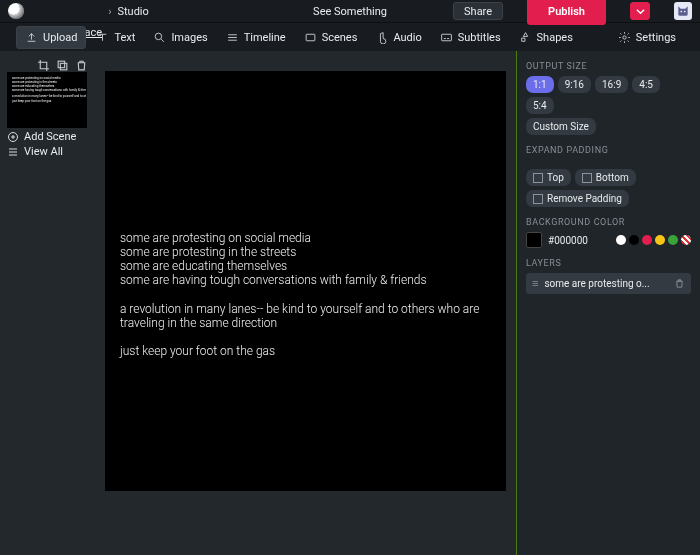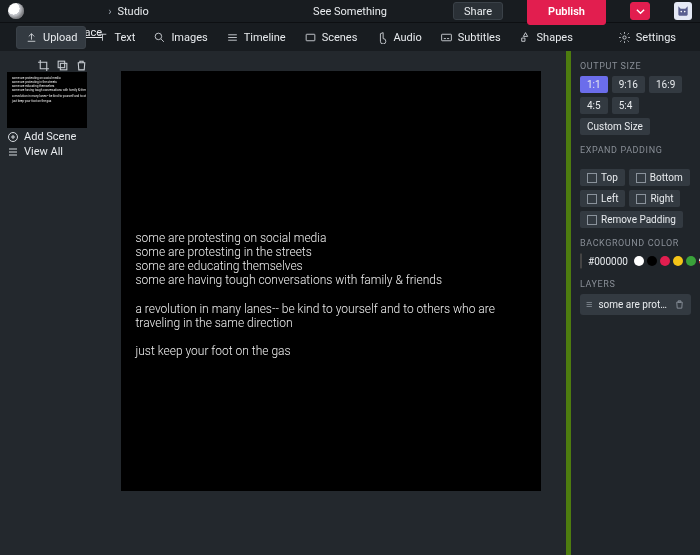--- a/index.html
+++ b/index.html
@@ -46,24 +46,24 @@
   .thumb-head svg{width:13px;height:13px;fill:#c7ccd2;}
   .thumb{width:80px;height:56px;background:#000;border:1px solid #000;padding:4px;overflow:hidden;}
   .thumb-line{color:#eee;font-size:3px;line-height:1.3;white-space:pre;}
   .side-act{display:flex;align-items:center;gap:5px;color:var(--text);cursor:pointer;margin-top:2px;}
   .side-act svg{width:12px;height:12px;fill:#d6dadf;}
   .col-canvas{flex:1;background:var(--bg1);display:flex;align-items:flex-start;justify-content:center;padding:20px 10px 10px;overflow:hidden;}
   .canvas{background:#000;width:420px;height:420px;position:relative;}
   .canvas-text{position:absolute;left:15px;top:160px;right:15px;color:#f2f2f2;font-size:12px;line-height:1.18;font-weight:300;}
   .canvas-text p{margin:0;white-space:pre-wrap;}
   .canvas-text .gap{height:14px;}
-  .col-insp{width:134px;background:#20252a;border-left:5px solid #4d7c0f;padding:10px 9px;display:flex;flex-direction:column;gap:10px;overflow:hidden;}
+  .col-insp{width:184px;background:#20252a;border-left:1px solid #4d7c0f;padding:10px 9px;display:flex;flex-direction:column;gap:10px;overflow:hidden;}
   .sec-hd{font-size:9px;letter-spacing:.6px;color:var(--hdr);text-transform:uppercase;}
   .chipset{display:flex;flex-wrap:wrap;gap:4px;}
-  .chip{background:var(--bg3);border-radius:2px;padding:3px 7px;font-size:10px;color:var(--text);cursor:pointer;display:inline-flex;align-items:center;gap:4px;}
+  .chip{background:var(--bg3);border-radius:7px;padding:3px 7px;font-size:10px;color:var(--text);cursor:pointer;display:inline-flex;align-items:center;gap:4px;}
   .chip.active{background:var(--violet);}
   .chip .sq{width:10px;height:10px;border:1px solid #8a929b;display:inline-block;}
   .hex-row{display:flex;align-items:center;gap:6px;}
   .swatch-lg{width:16px;height:16px;border:1px solid #444;border-radius:2px;background:#000;}
   .hex-val{color:var(--text);font-size:10px;}
   .palette{display:flex;gap:3px;margin-left:auto;}
   .dot{width:10px;height:10px;border-radius:50%;cursor:pointer;}
   .layer{display:flex;align-items:center;gap:6px;background:var(--bg3);border-radius:3px;padding:4px 6px;}
   .layer .grab{color:#8a929b;font-size:11px;}
   .layer .name{flex:1;color:var(--text);font-size:10px;white-space:nowrap;overflow:hidden;text-overflow:ellipsis;}
@@ -254,30 +254,20 @@
             <span>Top</span>
           </span>
         <span class="chip">
             <span class="sq"></span>
             <span>Bottom</span>
           </span>
       </div>
       <div class="chipset" style="margin-top:4px">
         <span class="chip">
             <span class="sq"></span>
-            <span>Left</span>
-          </span>
-        <span class="chip">
-            <span class="sq"></span>
-            <span>Right</span>
-          </span>
-      </div>
-      <div class="chipset" style="margin-top:4px">
-        <span class="chip">
-            <span class="sq"></span>
             <span>Remove Padding</span>
           </span>
       </div>
     </div>
 
     <div>
       <div class="sec-hd">BACKGROUND COLOR</div>
       <div class="hex-row" style="margin-top:5px">
         <span class="swatch-lg"></span>
         <span class="hex-val">#000000</span>

